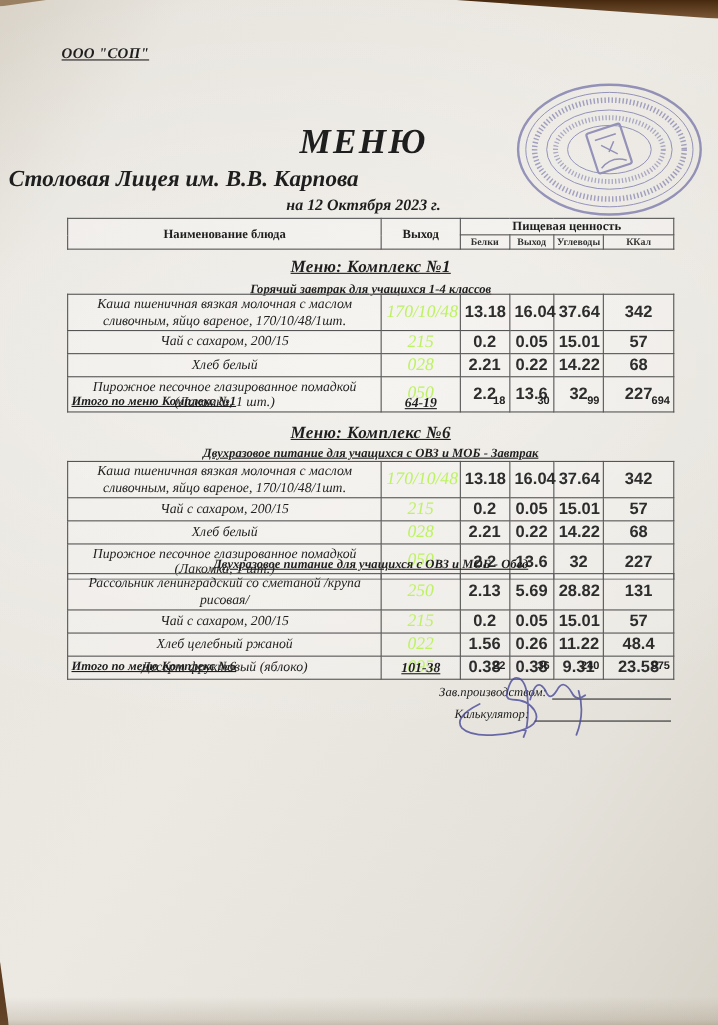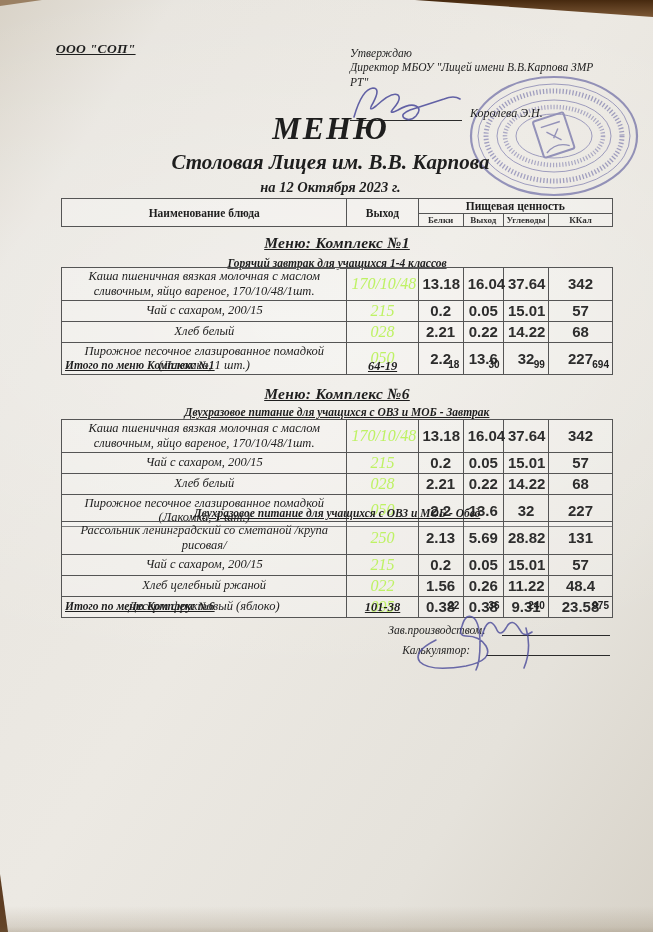--- a/index.html
+++ b/index.html
@@ -33,21 +33,21 @@
   .sig-row{position:relative;margin-top:16px;height:18px;}
   .sig-line{position:absolute;left:0;bottom:2px;width:112px;border-bottom:1.2px solid #2b2b2b;}
   .director-name{position:absolute;left:120px;bottom:2px;font-size:12px;font-style:italic;white-space:nowrap;}
   .director-sig{position:absolute;left:-4px;top:-26px;width:130px;height:46px;color:#3f3f8d;opacity:.85;}
 
   .stamp{position:absolute;left:468px;top:74px;width:172px;height:124px;color:#8d8dc4;
     mix-blend-mode:multiply;opacity:.85;}
 
   .doc-title{position:absolute;left:8px;width:645px;top:110px;text-align:center;
     font-size:32px;font-weight:bold;font-style:italic;letter-spacing:2px;}
-  .doc-subtitle{position:absolute;left:8px;width:645px;top:150px;text-align:center;
+  .doc-subtitle{position:absolute;left:8px;width:645px;top:150px;
     font-size:21px;font-weight:bold;font-style:italic;}
   .doc-date{position:absolute;left:8px;width:645px;top:179px;text-align:center;
     font-size:14.5px;font-weight:bold;font-style:italic;}
 
   table{border-collapse:collapse;table-layout:fixed;width:552px;background:rgba(255,255,255,0.25);}
   .grid{position:absolute;left:61px;border:1.6px solid #3f3f3f;}
   .grid td,.grid th{border:1px solid #555;padding:1px 4px;vertical-align:middle;}
 
   .head-table{top:198px;}
   .head-table th{font-size:11.5px;font-weight:bold;text-align:center;padding:1px 2px;}
@@ -77,52 +77,40 @@
 
   .total-table{position:absolute;left:61px;background:none;}
   .total-table td{border:none;padding:0 4px;vertical-align:top;}
   .t-label{font-size:11.5px;font-weight:bold;font-style:italic;text-decoration:underline;white-space:nowrap;}
   .t-out{font-size:12.5px;font-weight:bold;font-style:italic;text-decoration:underline;text-align:center;}
   .t-num{font-family:"Liberation Sans",sans-serif;font-size:10px;font-weight:bold;text-align:right;color:#222;}
   #total-menu1{top:359px;}
   #total-menu6{top:600px;}
 
   .f-row{position:absolute;left:300px;width:310px;display:flex;justify-content:flex-end;
-    align-items:flex-end;gap:16px;font-size:11.5px;font-style:italic;}
+    align-items:flex-end;gap:5px;font-size:11.5px;font-style:italic;}
   #f-row-1{top:622px;}
   #f-row-2{top:642px;}
   .f-line{display:inline-block;border-bottom:1.2px solid #2b2b2b;height:13px;}
   #f-line-1{width:108px;}
   #f-line-2{width:124px;}
   .calc-sig{position:absolute;left:408px;top:600px;width:160px;height:78px;color:#4a4a9a;opacity:.8;}
 </style>
 </head>
 <body>
 
 <div class="stage" style="background: rgb(107, 68, 38);">
   <div class="paper"></div>
   <div class="wedge-tr"></div>
   <div class="wedge-tl"></div>
   <div class="wedge-bl"></div>
   <div class="bottom-shade"></div>
 
   <div class="org">ООО "СОП"</div>
 
-  <div class="approve">
-    <div class="ln">Утверждаю</div>
-    <div class="ln">Директор МБОУ "Лицей имени В.В.Карпова ЗМР</div>
-    <div class="ln">РТ"</div>
-    <div class="sig-row">
-      <span class="sig-line"></span>
-      <svg class="director-sig" viewBox="0 0 130 46" style="color: rgb(74, 74, 154);">
-        <path d="M8 38 Q16 10 27 9 Q35 9 27 24 Q21 34 30 27 Q46 12 52 16 Q56 20 47 30 Q42 36 52 31 Q64 24 70 27 Q76 30 70 37 Q64 43 58 39 Q54 35 64 31 L98 20 Q108 16 114 20" fill="none" stroke="currentColor" stroke-width="1.6" stroke-linecap="round"></path>
-      </svg>
-      <span class="director-name">Королева Э.Н.</span>
-    </div>
-  </div>
 
   <svg class="stamp" viewBox="0 0 172 124" style="color: rgb(141, 141, 196);">
     <g fill="none" stroke="currentColor">
       <ellipse cx="86" cy="62" rx="83" ry="59" stroke-width="2.2"></ellipse>
       <ellipse cx="86" cy="62" rx="76" ry="52" stroke-width="0.9"></ellipse>
       <ellipse cx="86" cy="62" rx="68" ry="45" stroke-width="5" stroke-dasharray="1.3 2" opacity="0.85"></ellipse>
       <ellipse cx="86" cy="62" rx="57" ry="36" stroke-width="0.9"></ellipse>
       <ellipse cx="86" cy="62" rx="49" ry="29" stroke-width="4.5" stroke-dasharray="1.2 1.9" opacity="0.75"></ellipse>
       <ellipse cx="86" cy="62" rx="38" ry="22" stroke-width="0.9"></ellipse>
       <g transform="rotate(-18 86 62)">

